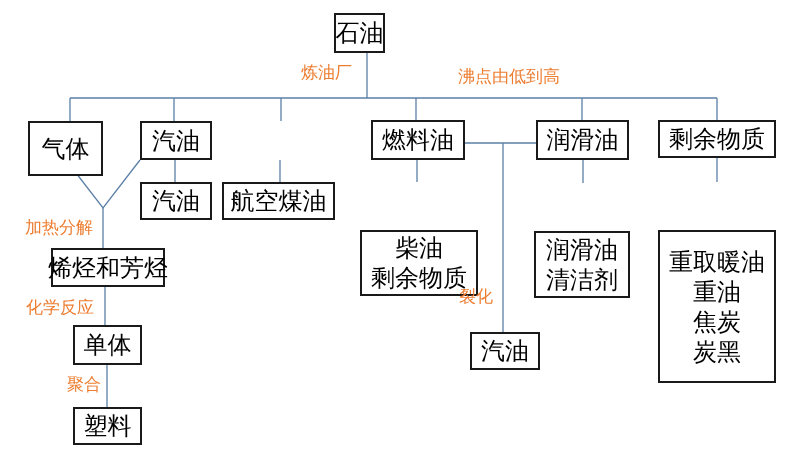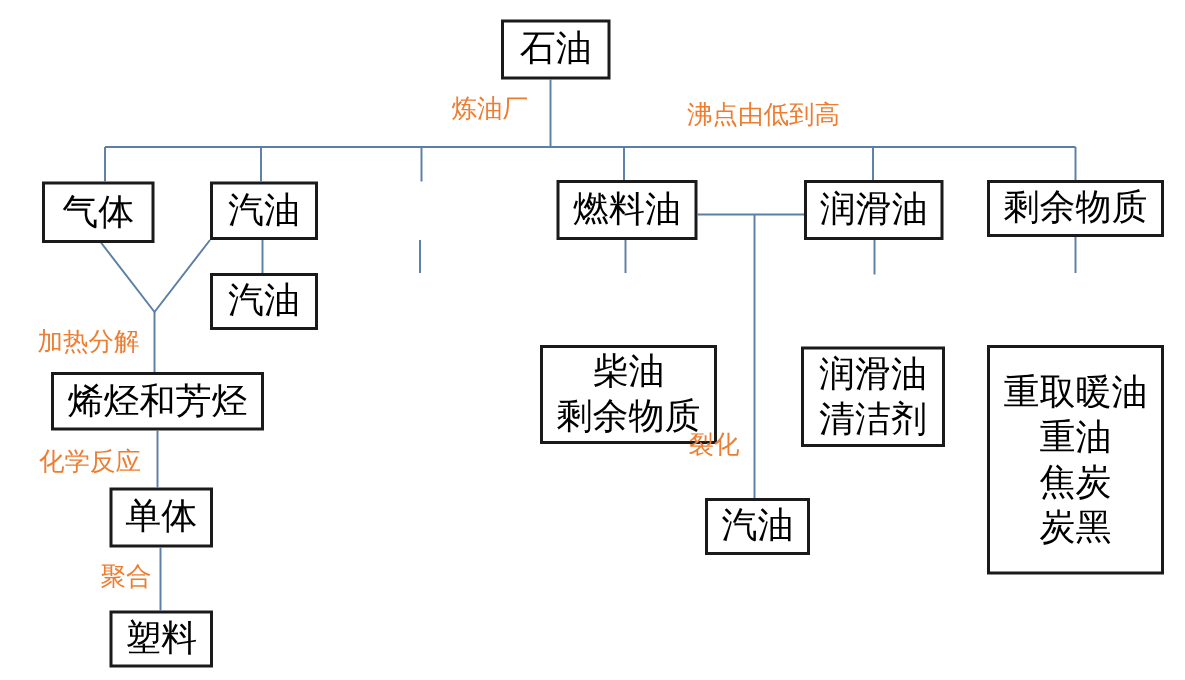--- a/index.html
+++ b/index.html
@@ -45,48 +45,49 @@
     <path d="M583 160 V183"></path>
     <path d="M717 158 V182"></path>
     <path d="M66 160 L103 208 L140 160"></path>
     <path d="M103 208 V248"></path>
     <path d="M105 287 V325"></path>
     <path d="M107 365 V407"></path>
     <path d="M465 143 H536"></path>
     <path d="M503 143 V332"></path>
   </svg>
 
-  <div class="node" style="left:334px;top:13px;width:73px;height:40px">石油</div>
+  <div class="node" style="left:334px;top:13px;width:51px;height:40px">石油</div>
 
-  <div class="node" style="left:28px;top:121px;width:75px;height:41px">气体</div>
+  <div class="node" style="left:28px;top:121px;width:75px;height:55px">气体</div>
   <div class="node" style="left:140px;top:121px;width:72px;height:39px">汽油</div>
   <div class="node" style="left:371px;top:120px;width:94px;height:40px">燃料油</div>
   <div class="node" style="left:536px;top:120px;width:93px;height:40px">润滑油</div>
   <div class="node" style="left:658px;top:120px;width:118px;height:38px">剩余物质</div>
 
   <div class="node" style="left:140px;top:182px;width:72px;height:38px">汽油</div>
+  <div class="node" style="left:222px;top:182px;width:113px;height:38px">航空煤油</div>
 
   <div class="node multi" style="left:360px;top:182px;width:118px;height:66px">
     <div>柴油</div>
     <div>剩余物质</div>
   </div>
 
   <div class="node multi" style="left:534px;top:183px;width:96px;height:67px">
     <div>润滑油</div>
     <div>清洁剂</div>
   </div>
 
   <div class="node multi" style="left:658px;top:182px;width:118px;height:153px">
     <div>重取暖油</div>
     <div>重油</div>
     <div>焦炭</div>
     <div>炭黑</div>
   </div>
 
-  <div class="node" style="left:34px;top:248px;width:142px;height:39px">烯烃和芳烃</div>
+  <div class="node" style="left:51px;top:248px;width:114px;height:39px">烯烃和芳烃</div>
   <div class="node" style="left:73px;top:325px;width:69px;height:40px">单体</div>
   <div class="node" style="left:73px;top:407px;width:69px;height:38px">塑料</div>
   <div class="node" style="left:470px;top:332px;width:70px;height:38px">汽油</div>
 
   <div class="plabel" style="left:301px;top:62px">炼油厂</div>
   <div class="plabel" style="left:25px;top:217px">加热分解</div>
   <div class="plabel" style="left:458px;top:66px">沸点由低到高</div>
   <div class="plabel" style="left:26px;top:297px">化学反应</div>
   <div class="plabel" style="left:67px;top:374px">聚合</div>
   <div class="plabel" style="left:459px;top:286px">裂化</div>

